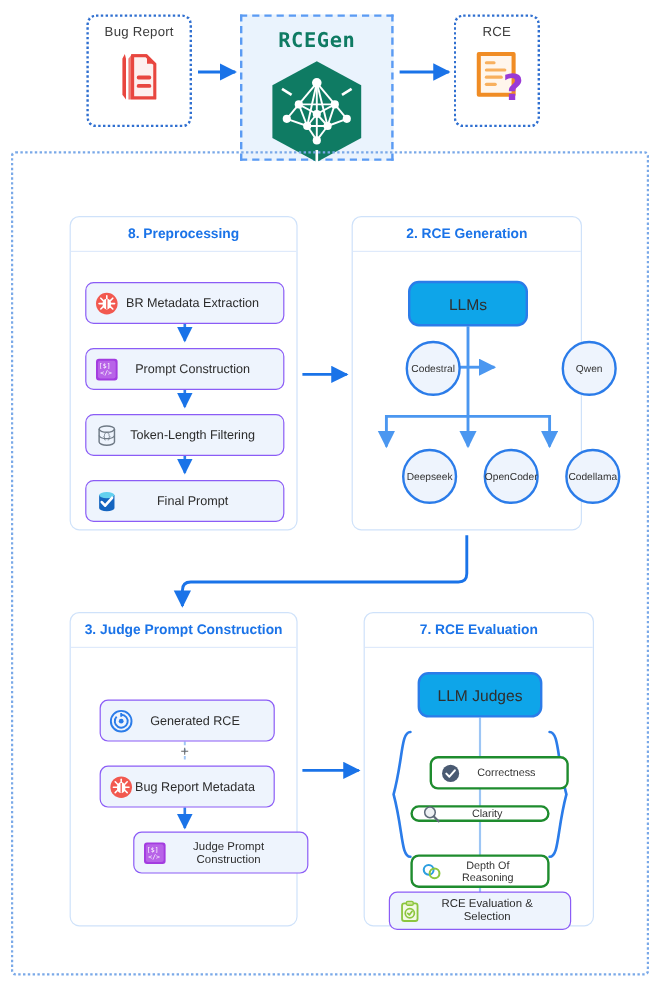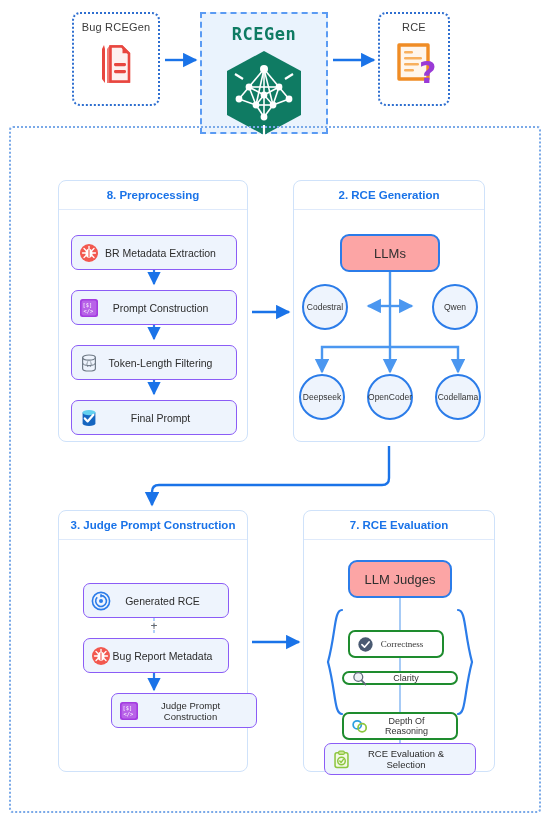--- a/index.html
+++ b/index.html
@@ -75,33 +75,33 @@
   .step .lbl {
     flex: 1; text-align: center; font-size: 10.5px;
     color: #2c2c2c; padding-right: 14px;
   }
   .step.tight .lbl { font-size: 9.5px; }
 
   
   .plainbox {
     position: absolute;
     border: 2px solid #2b7ce9; border-radius: 9px;
-    background: #fca5a5;
+    background: #0ea5e9;
     display: flex; align-items: center; justify-content: center;
     font-size: 13px; color: #2f2f2f;
   }
 
   
   .circ {
     position: absolute;
     border: 2px solid #2b7ce9;
     border-radius: 50%;
     background: #eef4fd;
     display: flex; align-items: center; justify-content: center;
-    font-size: 8.5px; color: #333;
+    font-size: 8.5px; color: #333; margin-left: 36px;
   }
 
   
   .crit {
     position: absolute;
     border: 2px solid #1e8c2e;
     border-radius: 7px;
     background: #ffffff;
     display: flex; align-items: center;
   }
@@ -113,21 +113,21 @@
     text-align: center; width: 14px;
   }
   svg.lay { position: absolute; left: 0; top: 0; overflow: visible; }
 </style>
 </head>
 <body>
 
 <div id="root">
 
   <div class="top-card" style="left:72px; top:12px; width:88px; height:94px;">
-    <span class="cap">Bug RCEGen</span>
+    <span class="cap">Bug Report</span>
     <span style="margin-top:4px;">
       <svg width="52" height="52" viewBox="0 0 52 52">
         <path d="M14 8 L12 12 L12 42 L15 46 L15 12 Z" fill="#e8463f"></path>
         <path d="M20 8 L17 12 L17 46 L40 46 L40 16 L32 8 Z" fill="#f07a74"></path>
         <path d="M22 9 L33 9 L33 17 L40 17 L40 45 L19 45 L19 12 Z" fill="#ffffff" opacity=".0"></path>
         <path d="M20.5 9.5 L32 9.5 L39 16.5 L39 44.5 L20.5 44.5 Z" fill="#fdf0ef"></path>
         <path d="M32.5 9.5 L39 16.2 L32.5 16.2 Z" fill="#e8463f"></path>
         <rect x="24" y="26" width="12" height="3.2" rx="1.4" fill="#e8463f"></rect>
         <rect x="24" y="33" width="12" height="3.2" rx="1.4" fill="#e8463f"></rect>
         <path d="M20.5 9.5 L32 9.5 L39 16.5 L39 44.5 L20.5 44.5 Z" fill="none" stroke="#e8463f" stroke-width="2.6"></path>
@@ -393,21 +393,21 @@
 
         <path d="M38 70 C30 70 32 92 24 122 C32 152 30 174 38 174" fill="none" stroke="#2b7ce9" stroke-width="2.2" stroke-linecap="round"></path>
 
         <path d="M154 70 C162 70 160 92 168 122 C160 152 162 174 154 174" fill="none" stroke="#2b7ce9" stroke-width="2.2" stroke-linecap="round"></path>
       </svg>
 
       <div class="plainbox" style="left:44px; top:20px; width:104px; height:38px;">
         <span>LLM Judges</span>
       </div>
 
-      <div class="crit" style="left:44px; top:90px; width:96px; height:28px;font-family:Liberation Serif, serif;">
+      <div class="crit" style="left:54px; top:90px; width:116px; height:28px;">
         <span class="ico">
           <svg width="17" height="17" viewBox="0 0 20 20">
             <circle cx="10" cy="10" r="8.4" fill="#4a5a72"></circle>
             <path d="M5.8 10.2 L8.8 13.2 L14.2 7" fill="none" stroke="#ffffff" stroke-width="2" stroke-linecap="round" stroke-linejoin="round"></path>
           </svg>
         </span>
         <span class="lbl">Correctness</span>
       </div>
 
       <div class="crit" style="left:38px; top:131px; width:116px; height:14px;">

